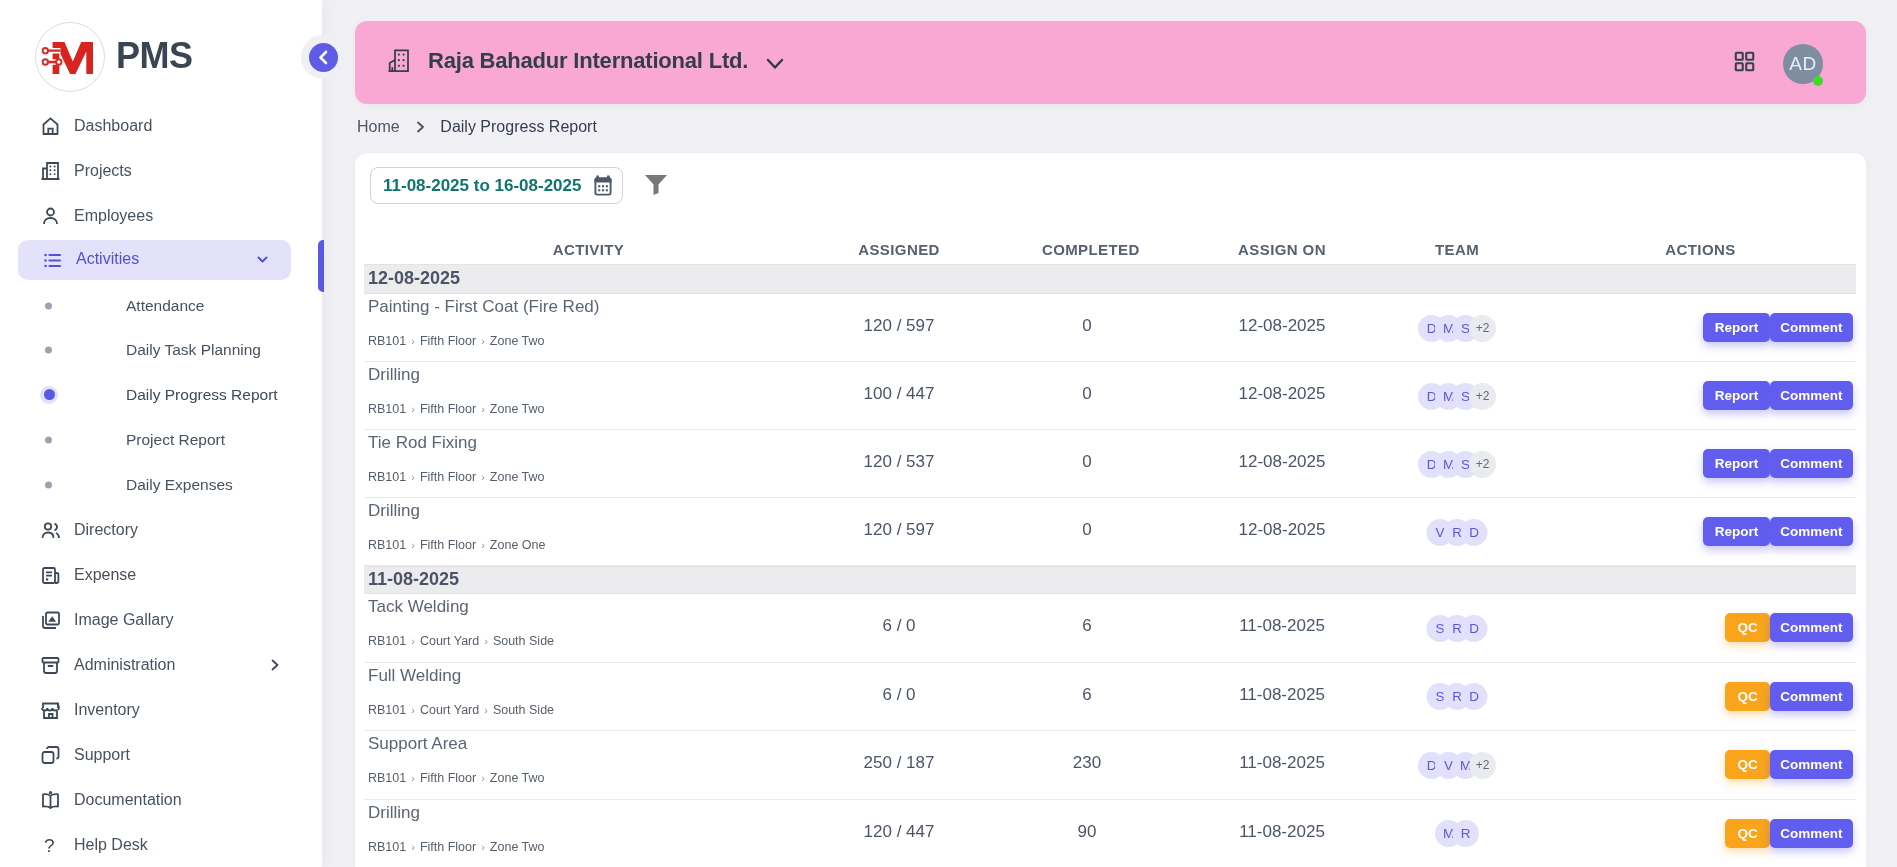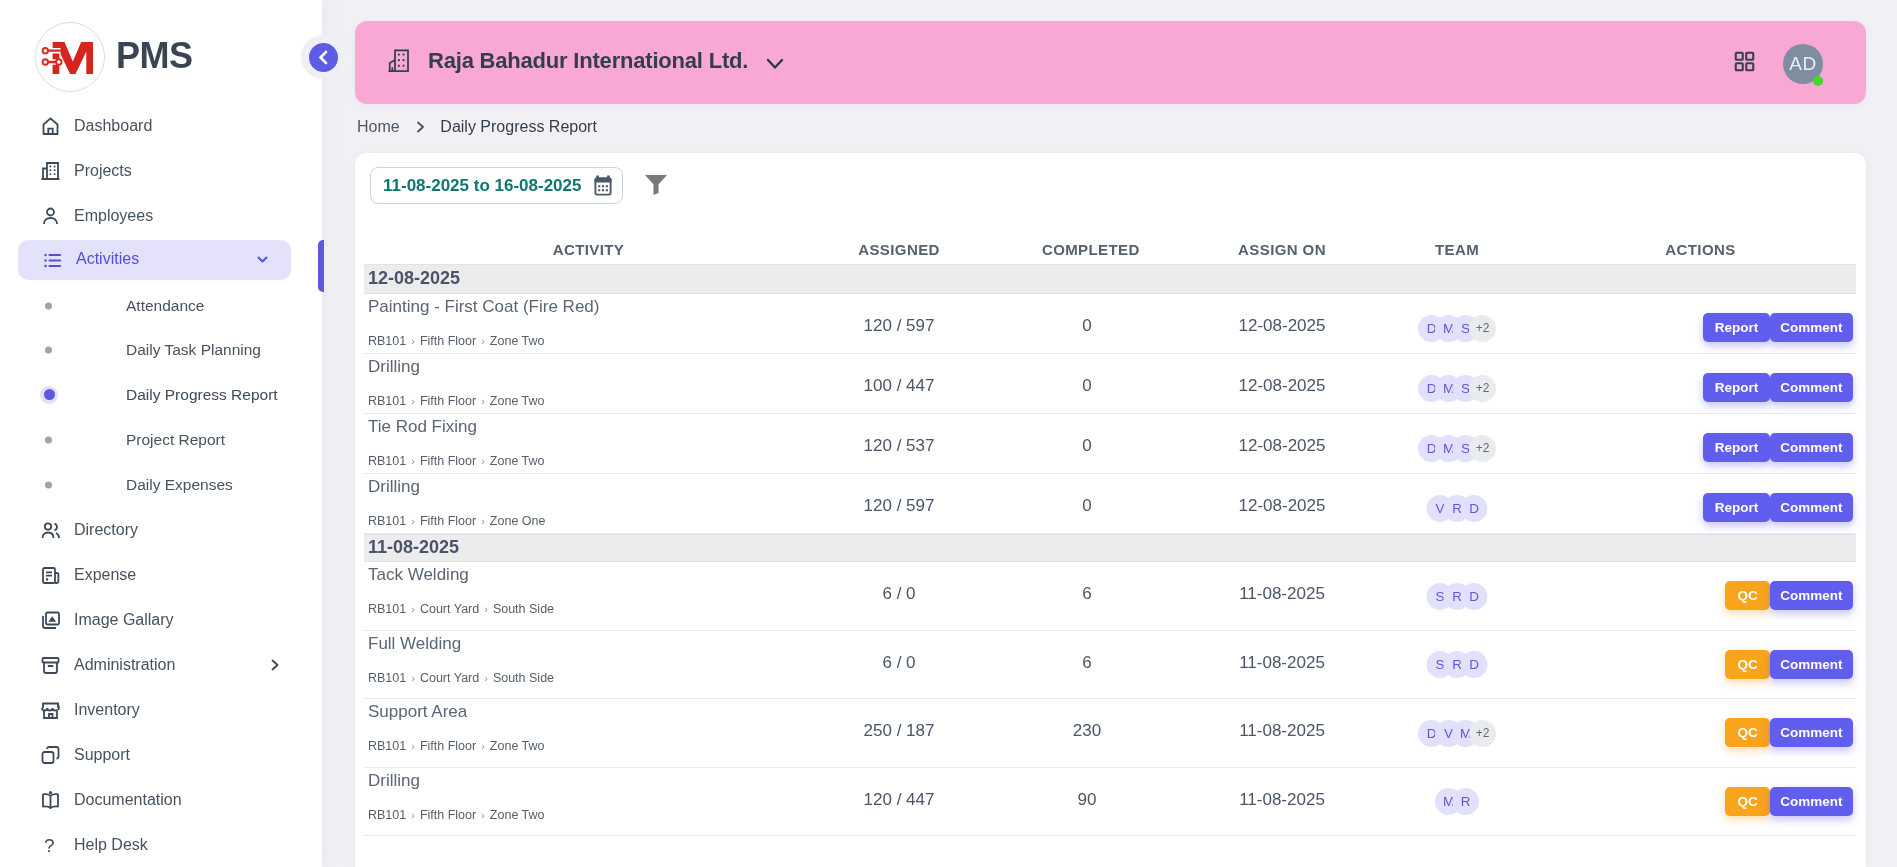--- a/index.html
+++ b/index.html
@@ -37,21 +37,21 @@
 
 .card { position:absolute; left:355px; top:153px; width:1511px; height:714px; background:#fff; border-radius:12px 12px 0 0; box-shadow:0 2px 8px rgba(100,100,140,0.07); }
 .dateinput { position:absolute; left:15px; top:14px; width:253px; height:37px; border:1px solid #ccd3dd; border-radius:8px; background:#fff; }
 .dateinput span { position:absolute; left:12px; top:8px; font-size:17px; color:#0f766e;font-weight:bold; }
 .funnel { position:absolute; left:289px; top:21px; }
 
 .table { position:absolute; left:9px; top:72px; width:1492px; }
 .thead { position:relative; height:39px; font-size:15px; font-weight:700; letter-spacing:0.4px; color:#56616f; }
 .thead div { position:absolute; top:16px; width:220px; text-align:center; }
 .groupbar { height:30px; background:#ececee; border-top:1px solid #e3e3e6; border-bottom:1px solid #e3e3e6; font-size:18px; font-weight:700; color:#4a5466; padding:3px 0 0 4px; }
-.row { position:relative; height:60px; border-bottom:1px solid #e9e9eb; }
+.row { position:relative; height:68px; border-bottom:1px solid #e9e9eb; }
 .row.g2 { height:68.5px; }
 .groupbar.b2 { height:28px; padding-top:2px; }
 .row .title { position:absolute; left:4px; top:3px; font-size:17px; color:#5b6574; }
 .row .path { position:absolute; left:4px; top:40px; font-size:12.5px; color:#555f6b; }
 .row .path .sep { color:#8b95a1; font-size:11px; padding:0 5px; }
 .row .num { position:absolute; top:22px; width:220px; text-align:center; font-size:17px; color:#4a5568; }
 .team { position:absolute; left:1093px; top:20.5px; transform:translateX(-50%); display:flex; }
 .tav { width:27px; height:27px; border-radius:50%; background:#e3e0fb; color:#5b58d8; font-size:13.5px; display:flex; align-items:center; justify-content:center; margin-left:-10px; }
 .tav:first-child { margin-left:0; }
 .tav.gray { background:#e9ebee; color:#5f6b7a; font-size:12px; }

